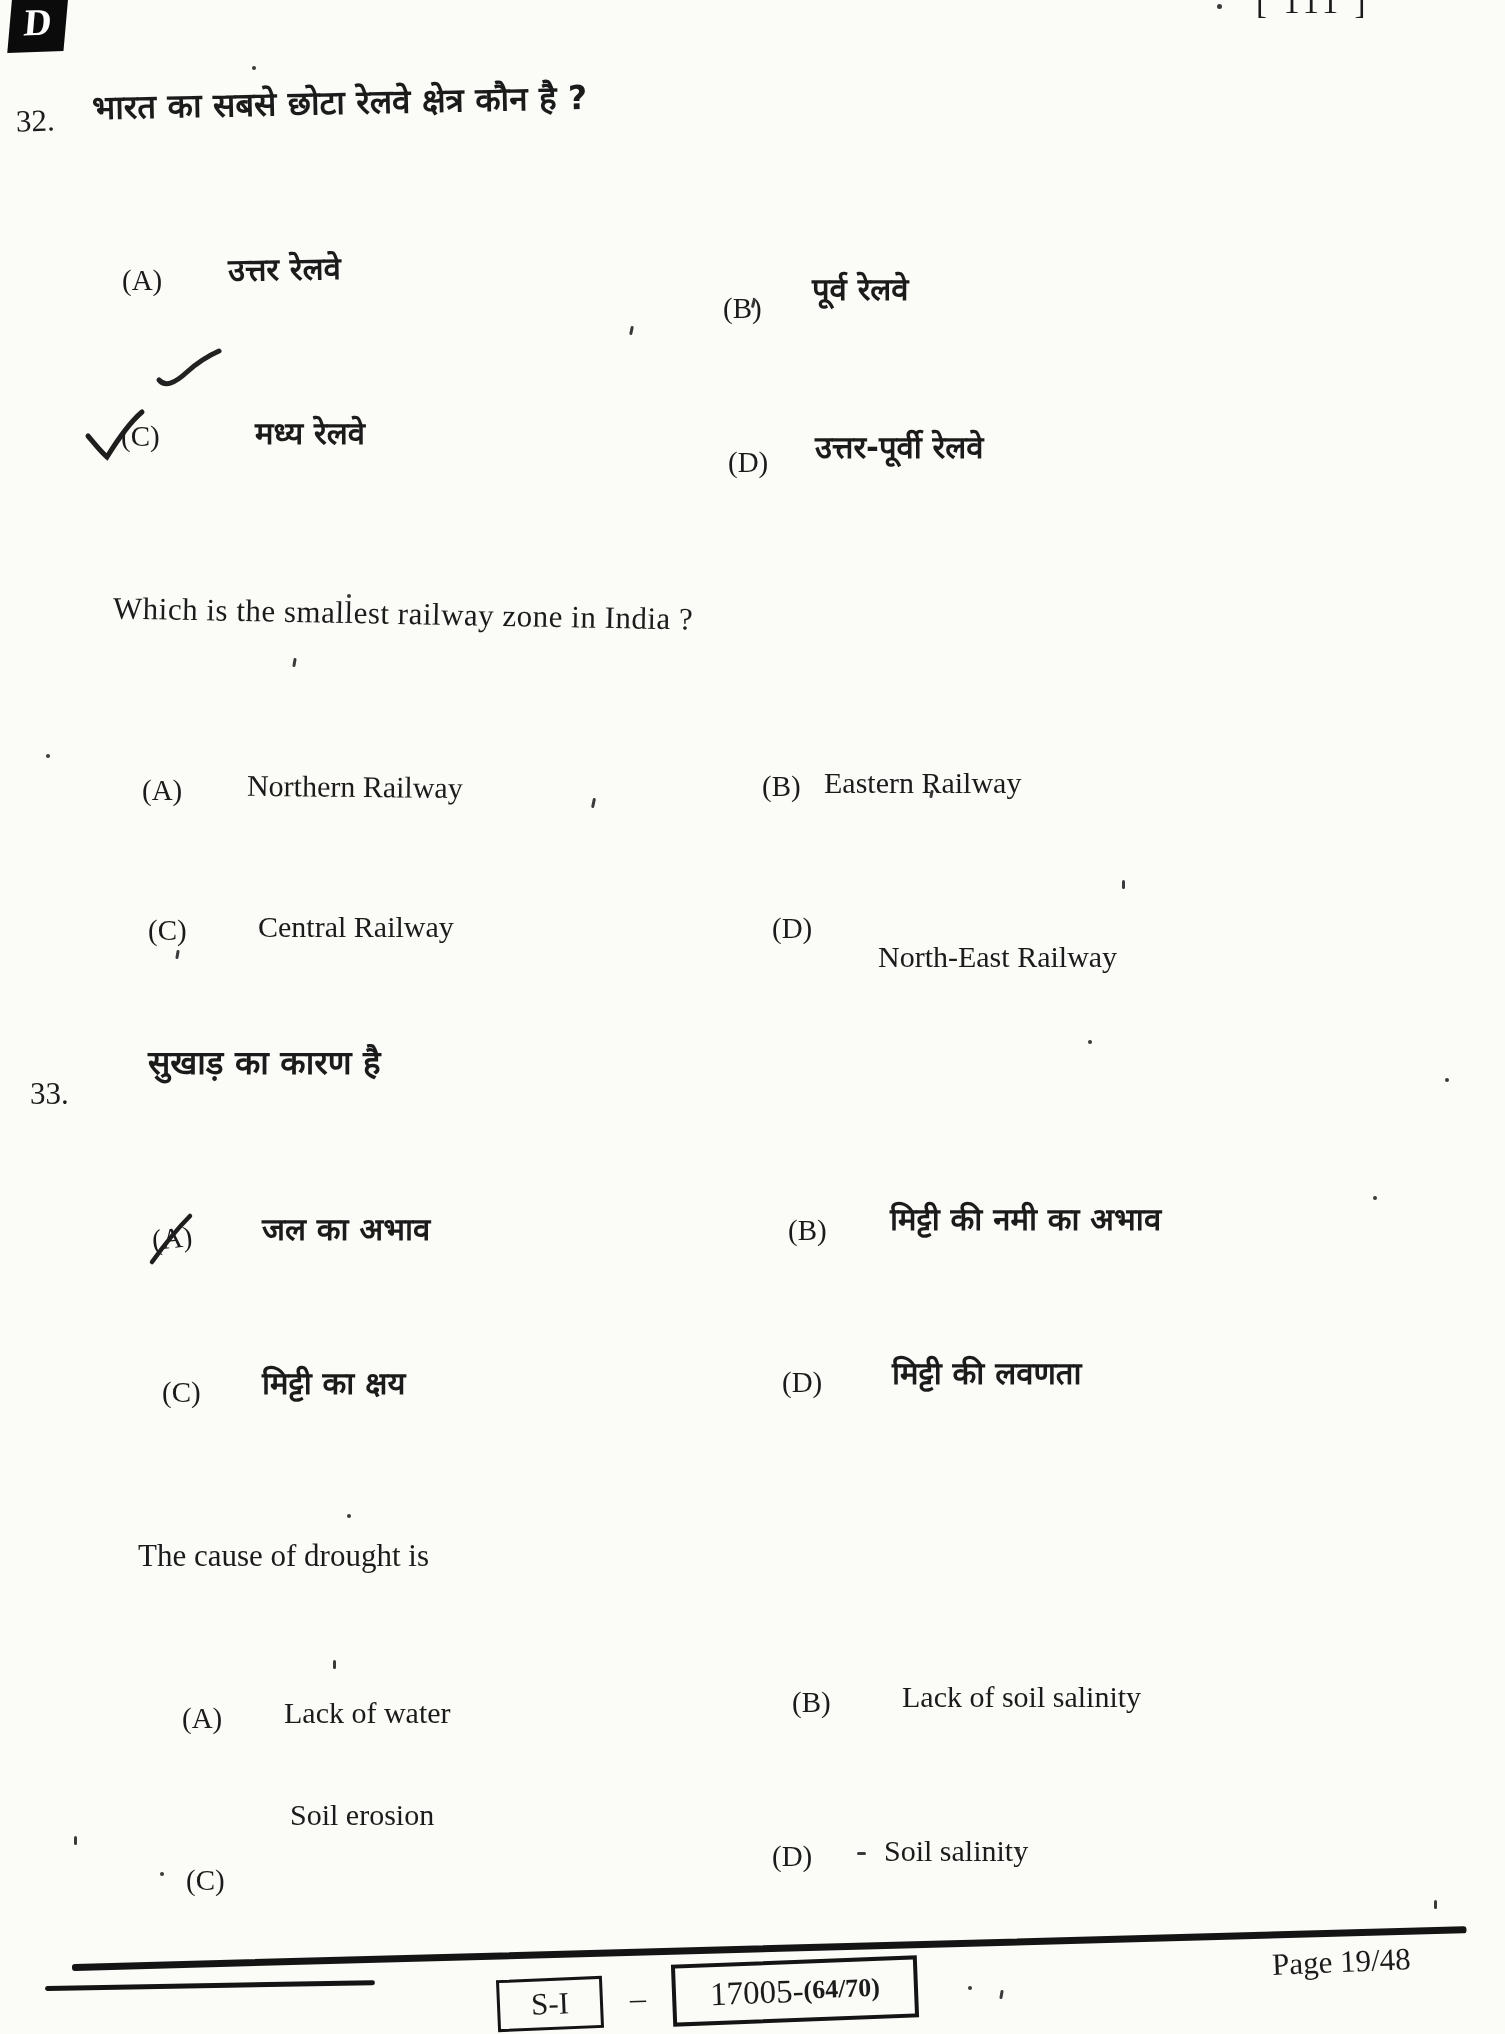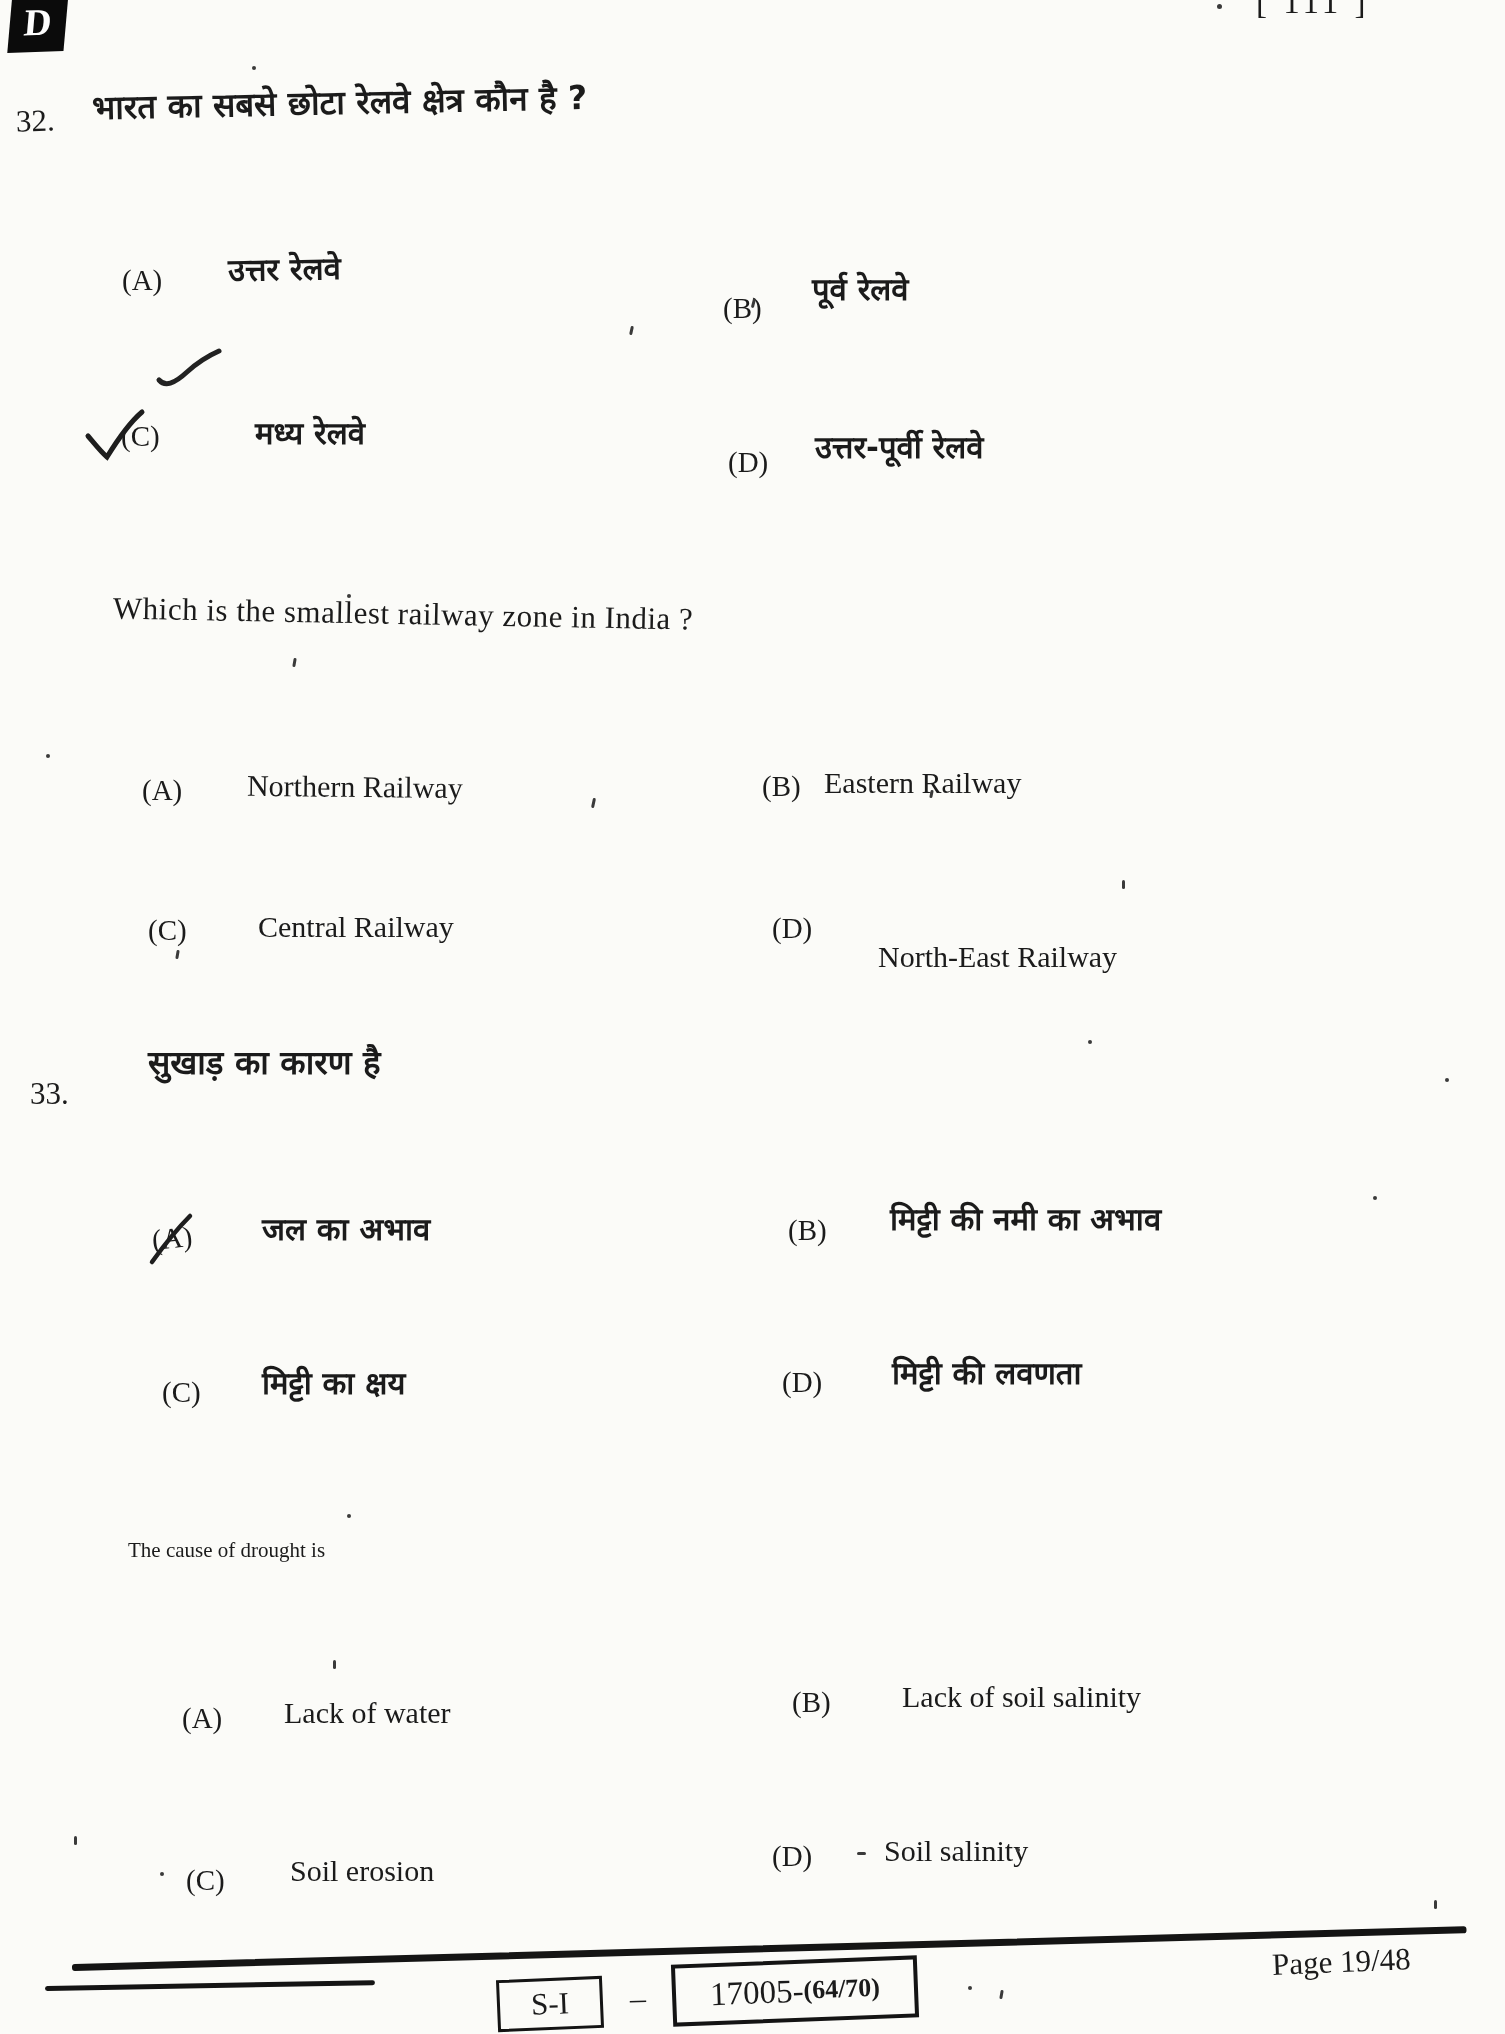--- a/index.html
+++ b/index.html
@@ -90,30 +90,30 @@
 
   <div class="t lbl" style="left:788px;top:1214px;">(B)</div>
   <div class="t hi" style="left:890px;top:1202px;">मिट्टी की नमी का अभाव</div>
 
   <div class="t lbl" style="left:162px;top:1376px;">(C)</div>
   <div class="t hi" style="left:262px;top:1366px;">मिट्टी का क्षय</div>
 
   <div class="t lbl" style="left:782px;top:1366px;">(D)</div>
   <div class="t hi" style="left:892px;top:1356px;">मिट्टी की लवणता</div>
 
-  <div class="t en" style="left:128px;top:1538px;font-size:21px;">The cause of drought is</div>
+  <div class="t en" style="left:138px;top:1538px;font-size:31px;">The cause of drought is</div>
 
   <div class="t lbl" style="left:182px;top:1702px;">(A)</div>
   <div class="t en" style="left:284px;top:1696px;">Lack of water</div>
 
   <div class="t lbl" style="left:792px;top:1686px;">(B)</div>
   <div class="t en" style="left:902px;top:1680px;">Lack of soil salinity</div>
 
   <div class="t lbl" style="left:186px;top:1864px;">(C)</div>
-  <div class="t en" style="left:290px;top:1854px;">Soil erosion</div>
+  <div class="t en" style="left:290px;top:1798px;">Soil erosion</div>
 
   <div class="t lbl" style="left:772px;top:1840px;">(D)</div>
   <div class="t en" style="left:884px;top:1834px;">Soil salinity</div>
 
   <div class="rule" style="left:72px;top:1964px;width:1395px;height:7px;transform:rotate(-1.55deg);"></div>
   <div class="rule" style="left:45px;top:1986px;width:330px;height:5px;transform:rotate(-1deg);"></div>
 
   <div class="fbox" style="left:497px;top:1978px;width:100px;height:46px;transform:rotate(-2.4deg);">
     <span class="en" style="font-size:31px;">S-I</span>
   </div>

